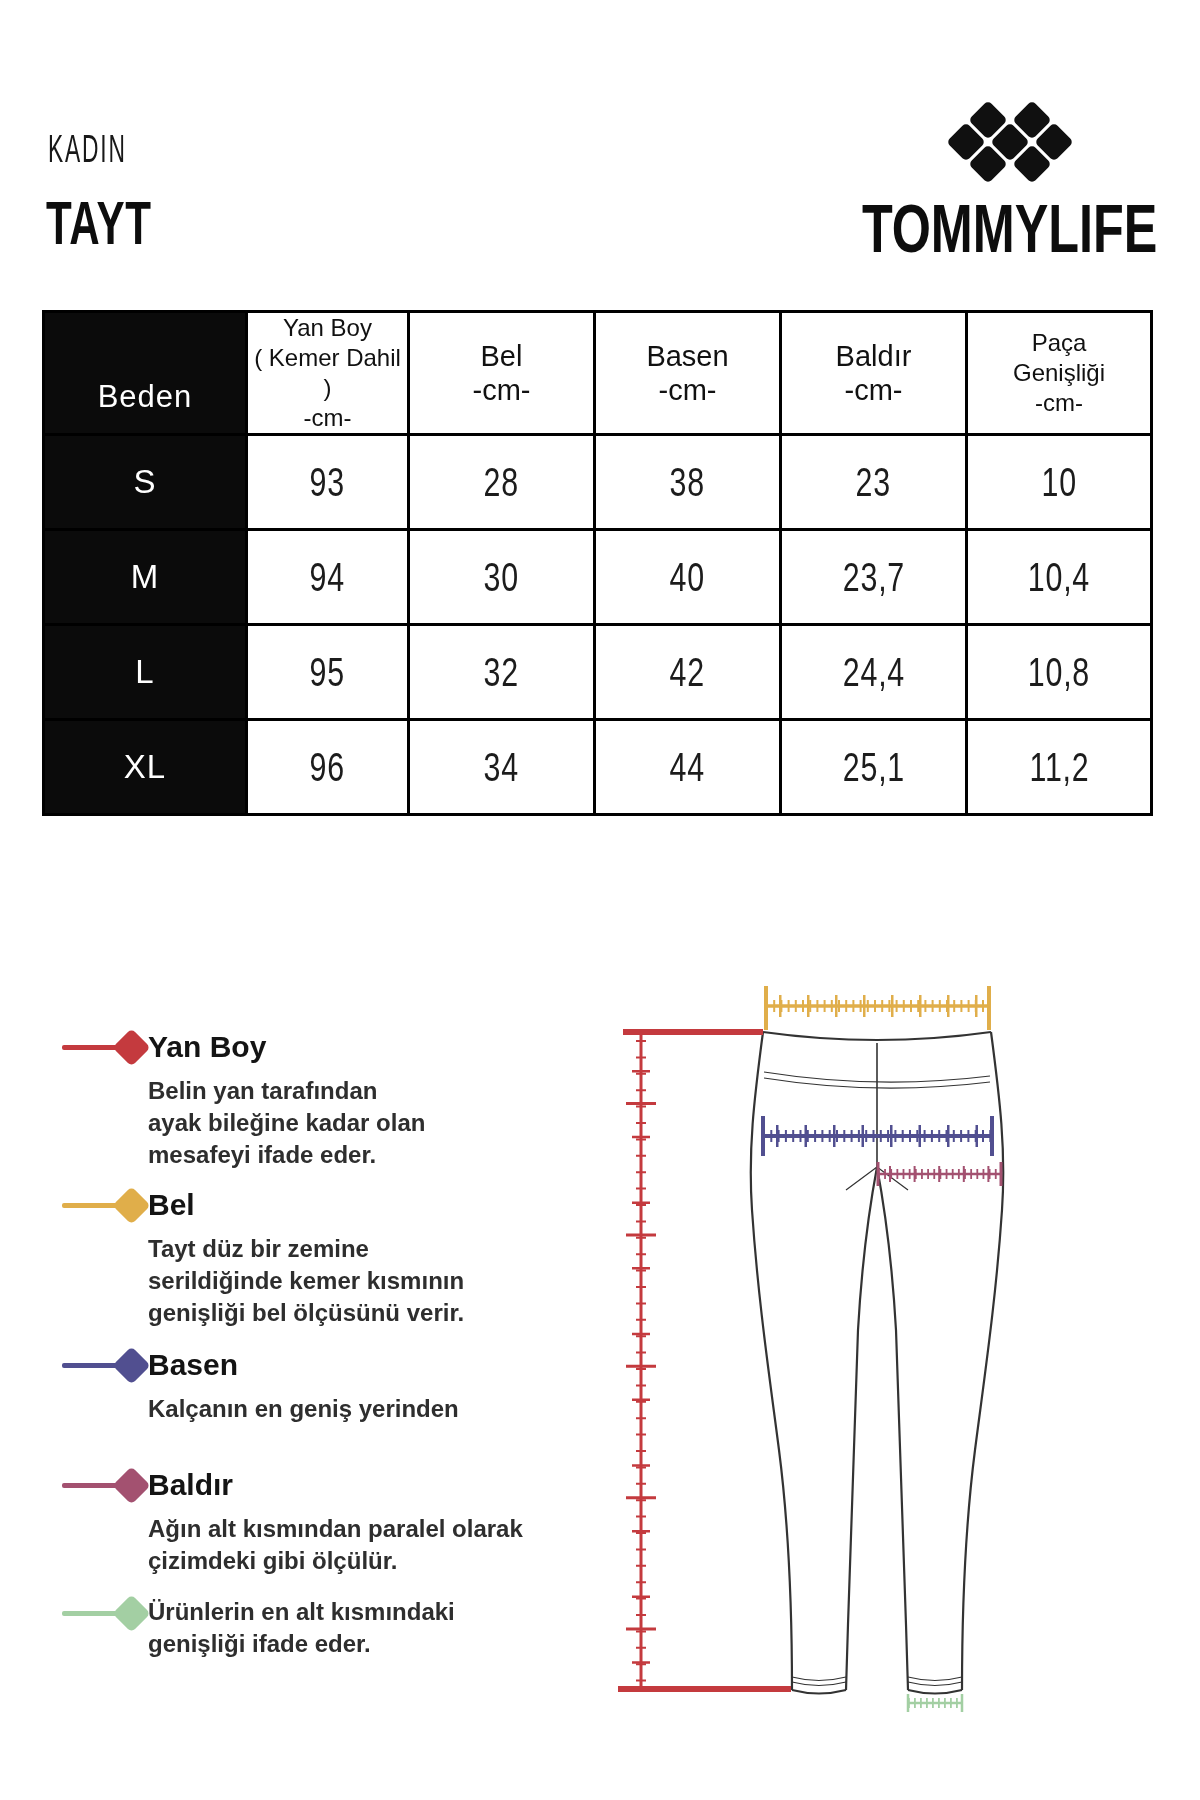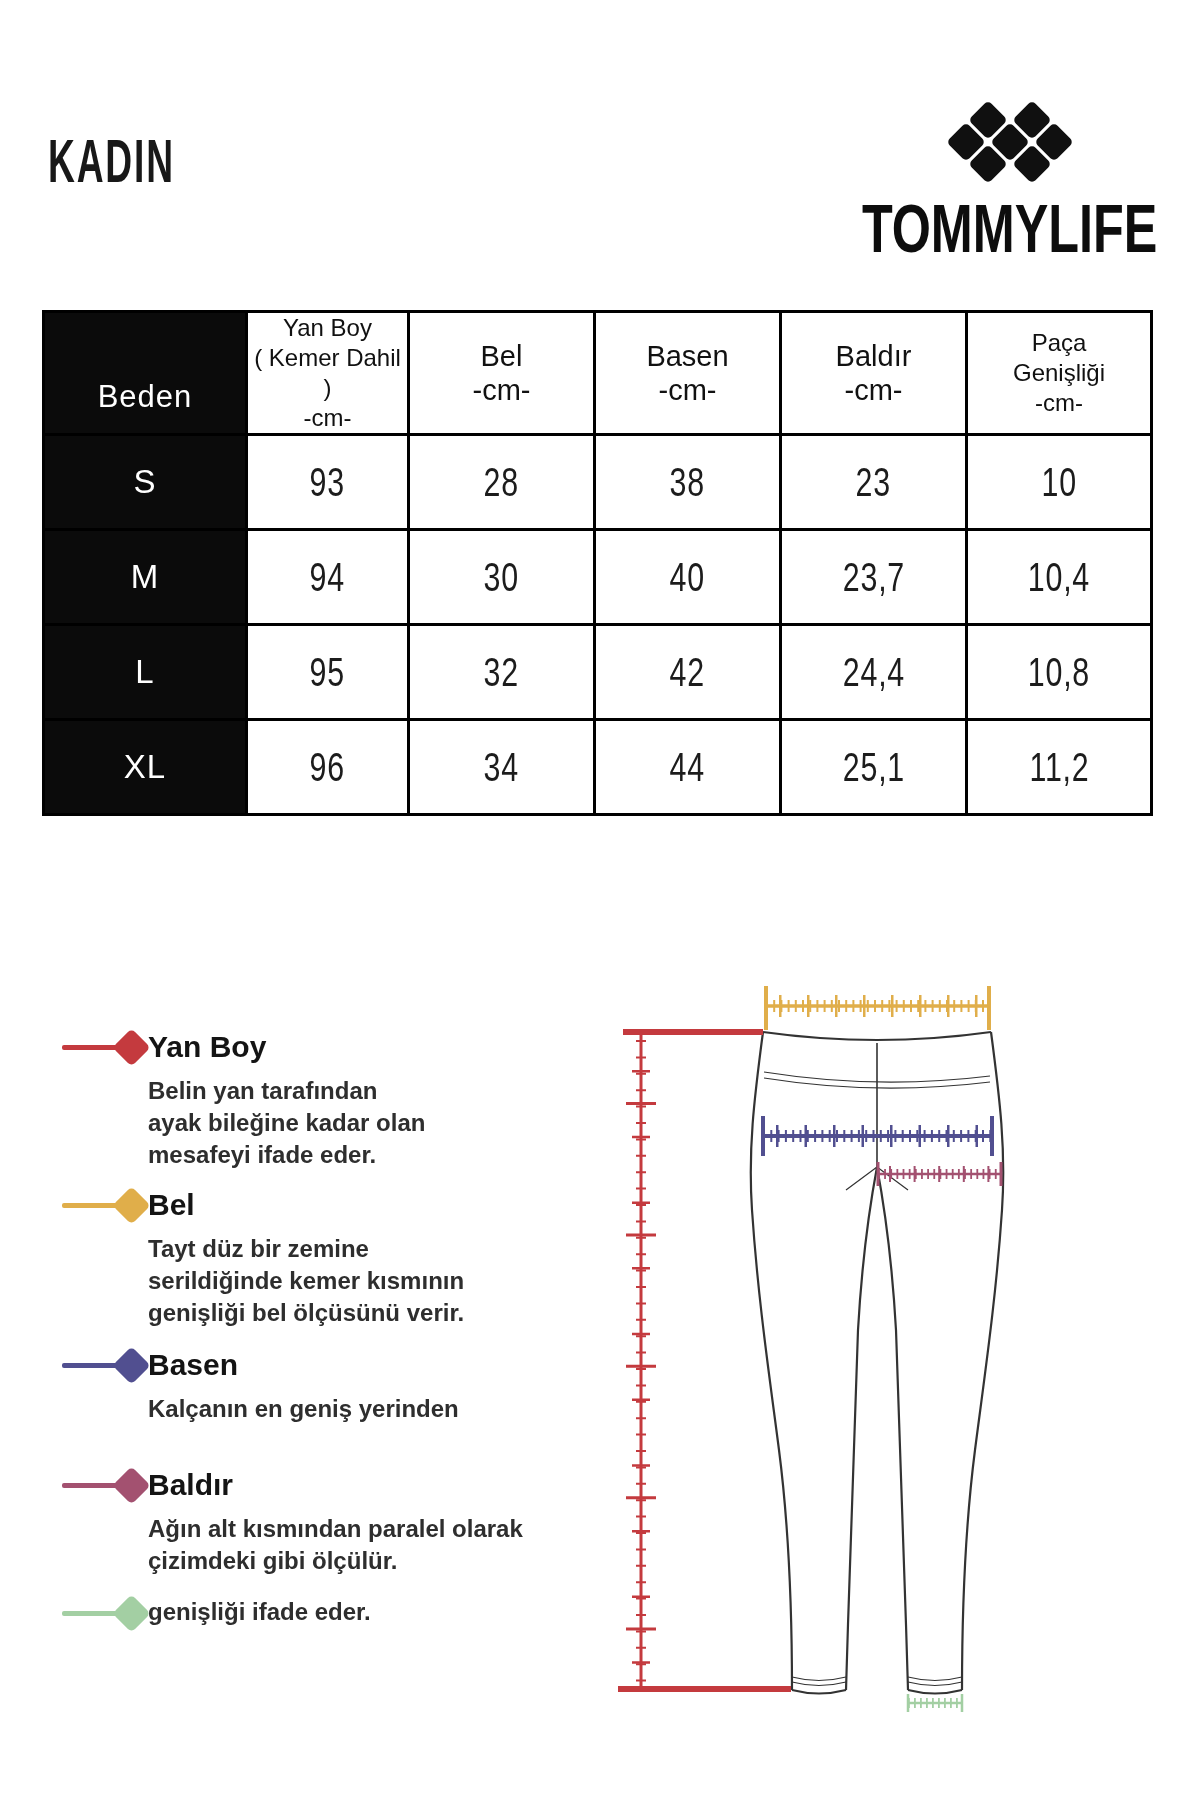--- a/index.html
+++ b/index.html
@@ -1,20 +1,20 @@
 <!DOCTYPE html>
 <html><head>
 <meta charset="utf-8">
 <style>
   html,body{margin:0;padding:0;background:#fff;}
   .page{position:relative;width:1200px;height:1800px;background:#ffffff;overflow:hidden;
         font-family:"Liberation Sans","DejaVu Sans",sans-serif;color:#1d1d1d;}
 
   
-  .kadin{position:absolute;left:48px;top:130px;font-size:62px;font-weight:700;color:#181818;
+  .kadin{position:absolute;left:48px;top:130px;font-size:38px;font-weight:400;color:#181818;
          line-height:1;white-space:nowrap;}
   .kadin .cond{display:inline-block;transform:scaleX(.6);transform-origin:left;letter-spacing:3px;}
   .tayt{position:absolute;left:46px;top:192px;font-size:62px;font-weight:800;color:#0d0d0d;
         line-height:1;white-space:nowrap;}
   .tayt .cond{display:inline-block;transform:scaleX(.68);transform-origin:left;letter-spacing:1px;}
   .logo{position:absolute;left:810px;top:92px;width:400px;text-align:center;}
   .logo svg{display:block;margin:0 auto;}
   .brandname{margin-top:2px;font-size:68px;font-weight:800;line-height:1;color:#0d0d0d;white-space:nowrap;}
   .brandname .cond{display:inline-block;transform:scaleX(.74);transform-origin:center;letter-spacing:0px;}
 
@@ -44,20 +44,23 @@
                   transform:rotate(45deg);}
   .diagram{position:absolute;left:540px;top:850px;}
 </style>
 </head>
 <body>
 
 <div class="page">
 
   <div class="kadin">
     <span class="cond">KADIN</span>
+  </div>
+  <div class="tayt">
+    <span class="cond">TAYT</span>
   </div>
 
   <div class="logo">
     <svg width="160" height="100" viewBox="0 0 160 100">
       <g fill="#101010">
         <rect x="44" y="14" width="28" height="28" rx="5" transform="rotate(45 58 28)"></rect>
         <rect x="88" y="14" width="28" height="28" rx="5" transform="rotate(45 102 28)"></rect>
         <rect x="22" y="36" width="28" height="28" rx="5" transform="rotate(45 36 50)"></rect>
         <rect x="66" y="36" width="28" height="28" rx="5" transform="rotate(45 80 50)"></rect>
         <rect x="110" y="36" width="28" height="28" rx="5" transform="rotate(45 124 50)"></rect>
@@ -242,17 +245,18 @@
       <div class="legend-title">Baldır</div>
       <div class="legend-desc">Ağın alt kısmından paralel olarak</div>
       <div class="legend-desc">çizimdeki gibi ölçülür.</div>
     </div>
   </div>
 
   <div class="legend-item" style="top:1596px">
     <div class="marker-line" style="background: rgb(163, 207, 163);"></div>
     <div class="marker-diamond" style="background: rgb(163, 207, 163);"></div>
     <div class="legend-text">
+      <div class="legend-desc">Ürünlerin en alt kısmındaki</div>
       <div class="legend-desc">genişliği ifade eder.</div>
     </div>
   </div>
 
 </div>
 
 </body></html>

